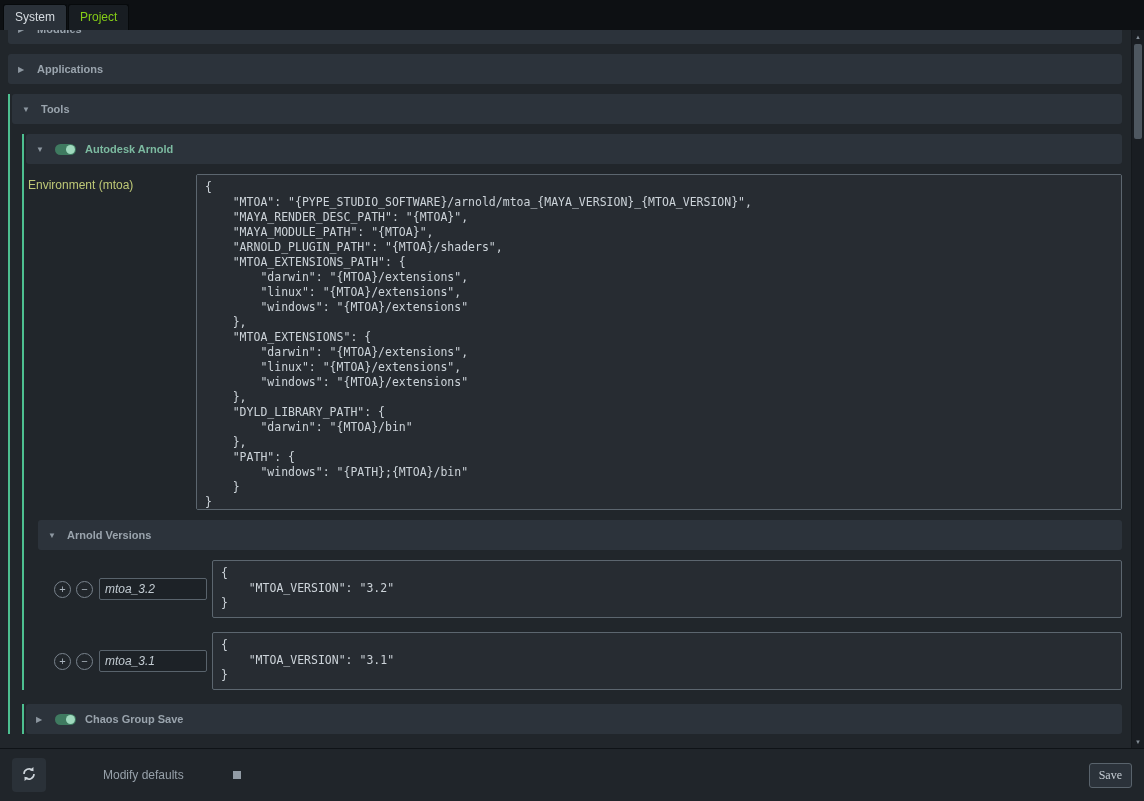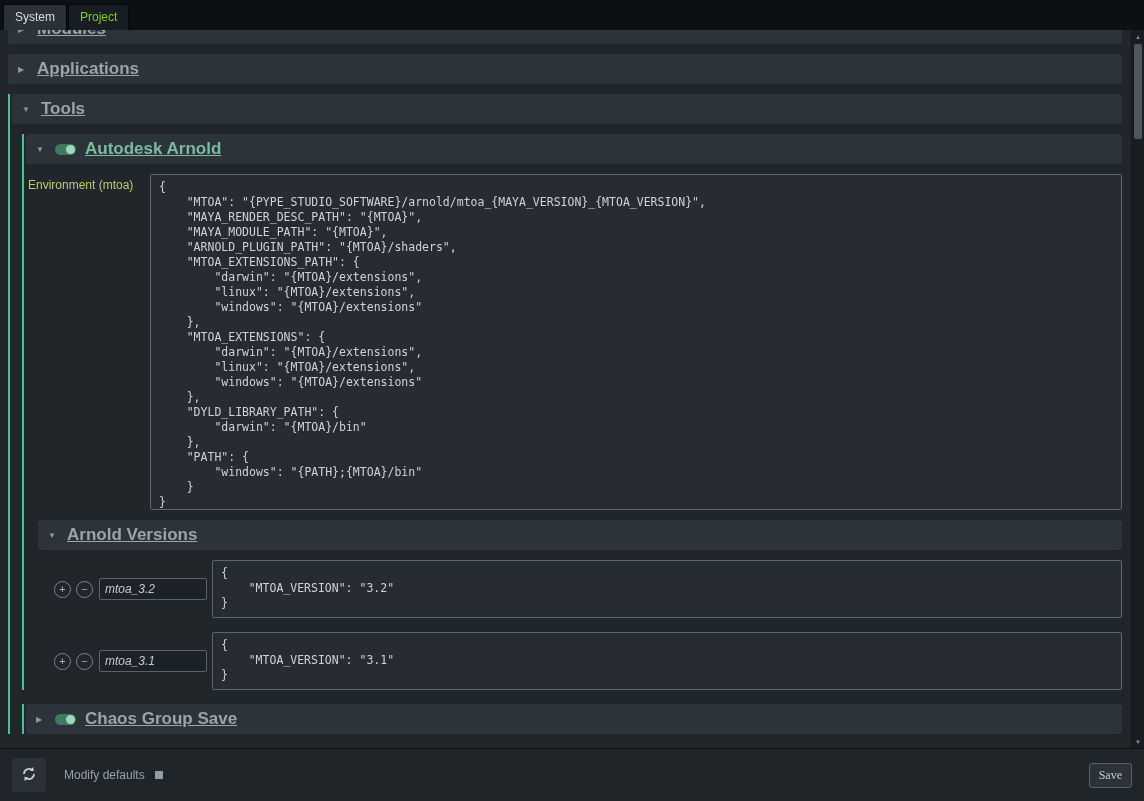--- a/index.html
+++ b/index.html
@@ -28,37 +28,37 @@
   .content { flex:1; position:relative; background:#21262b; overflow:hidden; }
   .scrollview { height:100%; overflow:hidden; padding:0 22px 0 8px; }
   .scrollinner { margin-top:-16px; }
 
   .sec-header {
     height:30px; background:#2c333b; border-radius:3px;
     display:flex; align-items:center; gap:9px; padding:0 10px;
     margin-bottom:10px; cursor:pointer;
   }
   .arrow { font-size:8px; color:#8d97a0; width:10px; flex:none; }
-  .sec-title { font-size:17px; font-weight:bold; color:#9aa4ad;text-decoration:underline; }
+  .sec-title { font-size:11px; font-weight:bold; color:#9aa4ad; }
   .group-title-green { color:#7cbaa0; }
 
   .tools-section { border-left:2px solid #4dbf90; padding-left:2px; }
   .group { border-left:2px solid #4dbf90; padding-left:2px; margin-left:10px; }
   .group + .group { margin-top:0; }
 
   .toggle {
     width:21px; height:11px; border-radius:6px; background:#3f7a60;
     position:relative; flex:none; cursor:pointer;
   }
   .toggle::after {
     content:""; position:absolute; right:1px; top:1px;
     width:9px; height:9px; border-radius:50%; background:#9fd9bd;
   }
 
-  .env-row { display:flex; margin:10px 0 10px 2px; }
+  .env-row { display:flex; margin:10px 0 10px 2px;gap:46px; }
   .env-label { width:122px; flex:none; font-size:12px; color:#bec876; padding-top:4px; }
 
   textarea.code {
     background:#272c32; border:1px solid #5c666f; border-radius:2px;
     color:#ccd3d9; font-family:"DejaVu Sans Mono", monospace;
     font-size:11.5px; line-height:15px; padding:5px 8px;
     resize:none; white-space:pre; overflow:auto; outline:none; display:block;
   }
   .env-row textarea.code { flex:1; height:336px; }
 
@@ -89,21 +89,21 @@
   }
   .sb-down { position:absolute; bottom:0; left:0; }
   .sb-thumb {
     position:absolute; top:14px; left:2px; right:2px; height:95px;
     background:#4e5760; border-radius:2px; cursor:pointer;
   }
 
   
   .footer {
     height:53px; flex:none; background:#20252a; border-top:1px solid #0f1317;
-    display:flex; align-items:center; padding:0 12px;
+    display:flex; align-items:center; padding:0 12px;gap:39px;
   }
   .refresh-btn {
     width:34px; height:34px; background:#2a3138; border:none; border-radius:4px;
     display:flex; align-items:center; justify-content:center; cursor:pointer;
   }
   .modify-label { margin-left:18px; font-size:12px; color:#97a1aa; }
   .modify-box { width:8px; height:8px; background:#929ca5; margin-left:10px; cursor:pointer; }
   .save-btn {
     margin-left:auto; background:#2b323a; border:1px solid #59636c; border-radius:3px;
     color:#c6cdd4; font-size:12px; padding:4px 9px; cursor:pointer;

